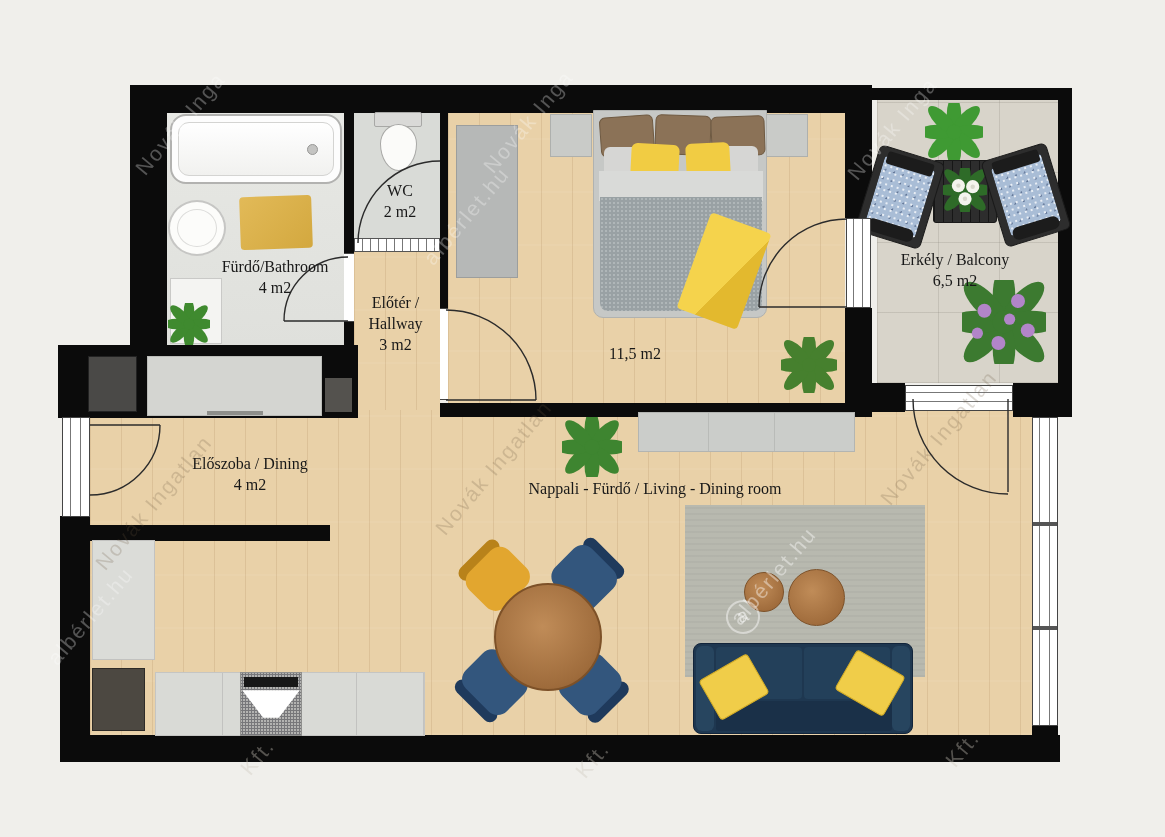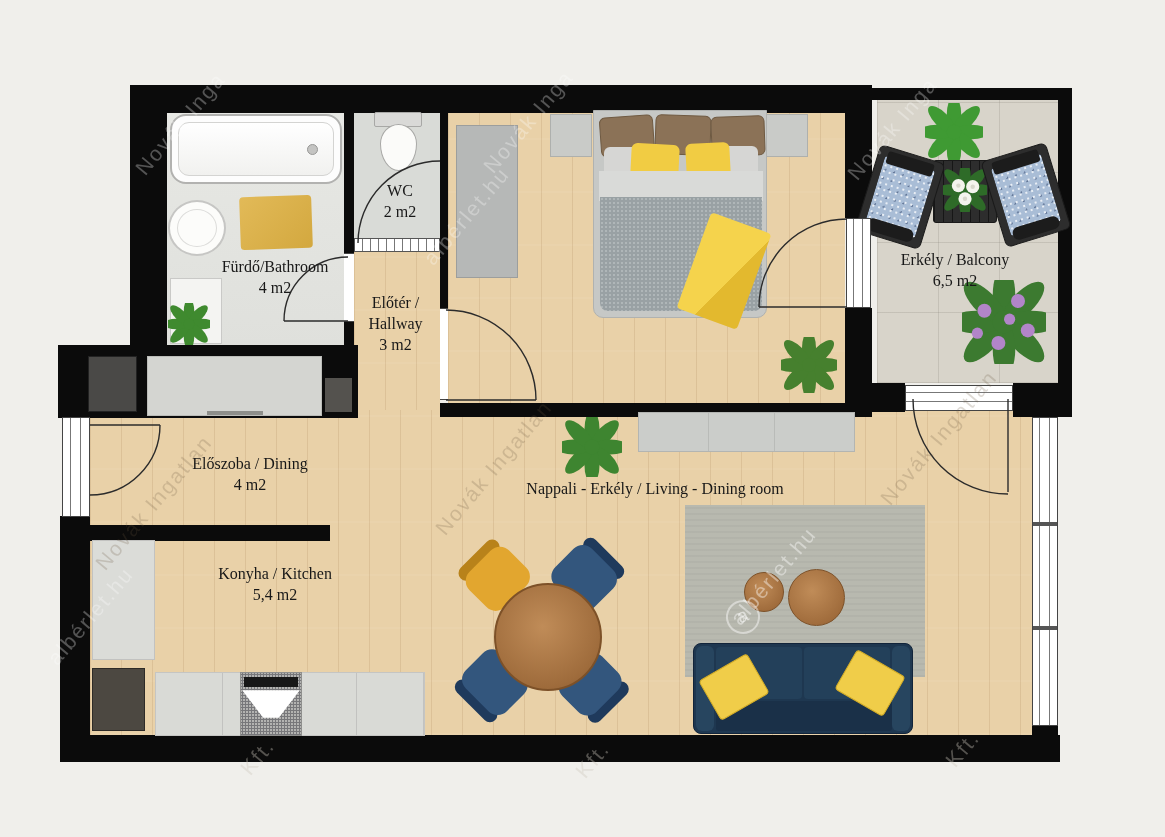--- a/index.html
+++ b/index.html
@@ -312,35 +312,32 @@
   <div class="label" style="left:360px;top:180px;width:80px">
     <div>WC</div>
     <div>2 m2</div>
   </div>
   <div class="label" style="left:348px;top:292px;width:95px">
     <div>Előtér /</div>
     <div>Hallway</div>
     <div>3 m2</div>
   </div>
   <div class="label" style="left:540px;top:343px;width:190px">
+    <div>11,5 m2</div>
   </div>
   <div class="label" style="left:875px;top:249px;width:160px">
     <div>Erkély / Balcony</div>
     <div>6,5 m2</div>
   </div>
   <div class="label" style="left:160px;top:453px;width:180px">
     <div>Előszoba / Dining</div>
     <div>4 m2</div>
   </div>
   <div class="label" style="left:470px;top:478px;width:370px">
-    <div>Nappali - Erkély / Living - Dining room</div>
-  </div>
-  <div class="label" style="left:190px;top:563px;width:170px">
-    <div>Konyha / Kitchen</div>
-    <div>5,4 m2</div>
+    <div>Nappali - Fürdő / Living - Dining room</div>
   </div>
 
   <div class="wm wm-light" style="left:140px;top:160px">Novák Inga</div>
   <div class="wm wm-light" style="left:488px;top:158px">Novák Inga</div>
   <div class="wm wm-light" style="left:852px;top:165px">Novák Inga</div>
   <div class="wm wm-light" style="left:428px;top:250px">albérlet.hu</div>
   <div class="wm wm-light" style="left:52px;top:650px">albérlet.hu</div>
   <div class="wm wm-dark" style="left:100px;top:555px">Novák Ingatlan</div>
   <div class="wm wm-dark" style="left:440px;top:520px">Novák Ingatlan</div>
   <div class="wm wm-dark" style="left:885px;top:490px">Novák Ingatlan</div>

